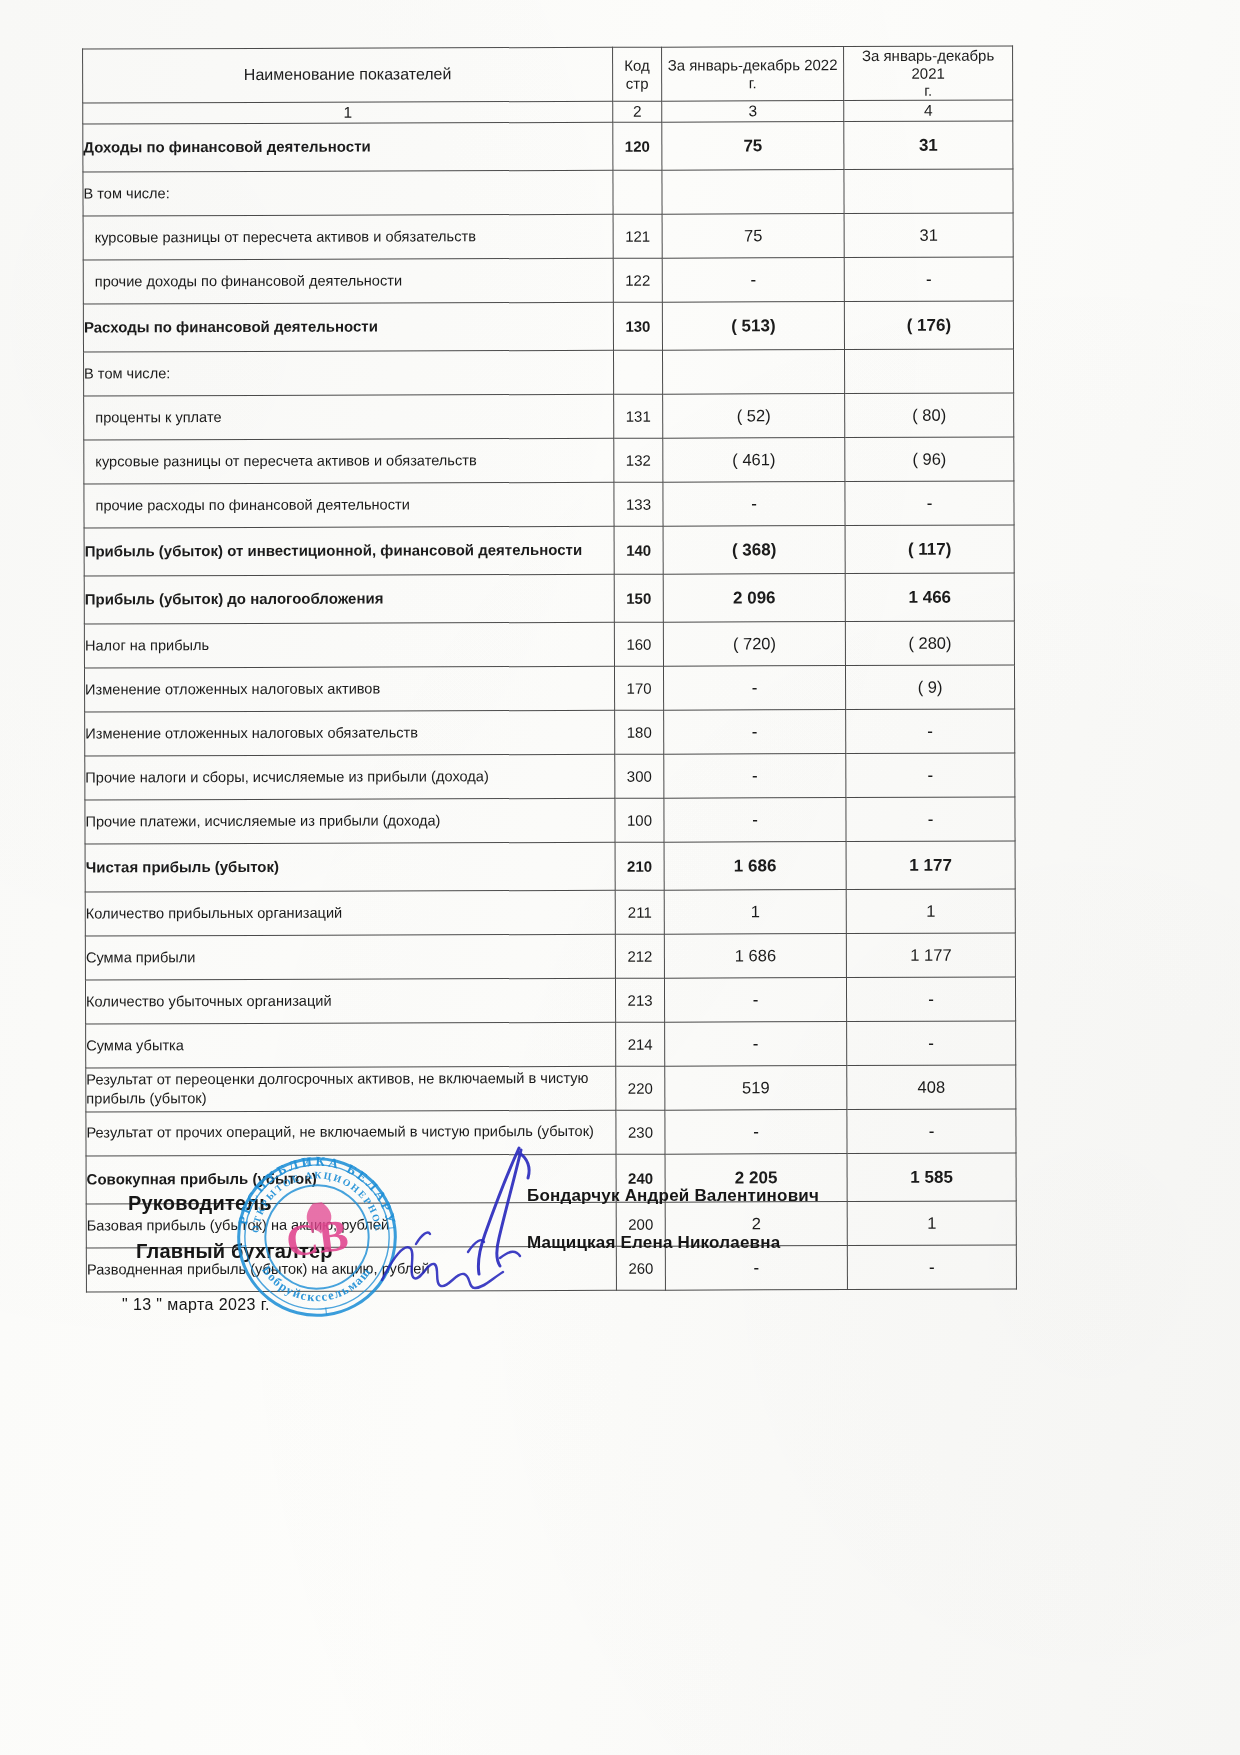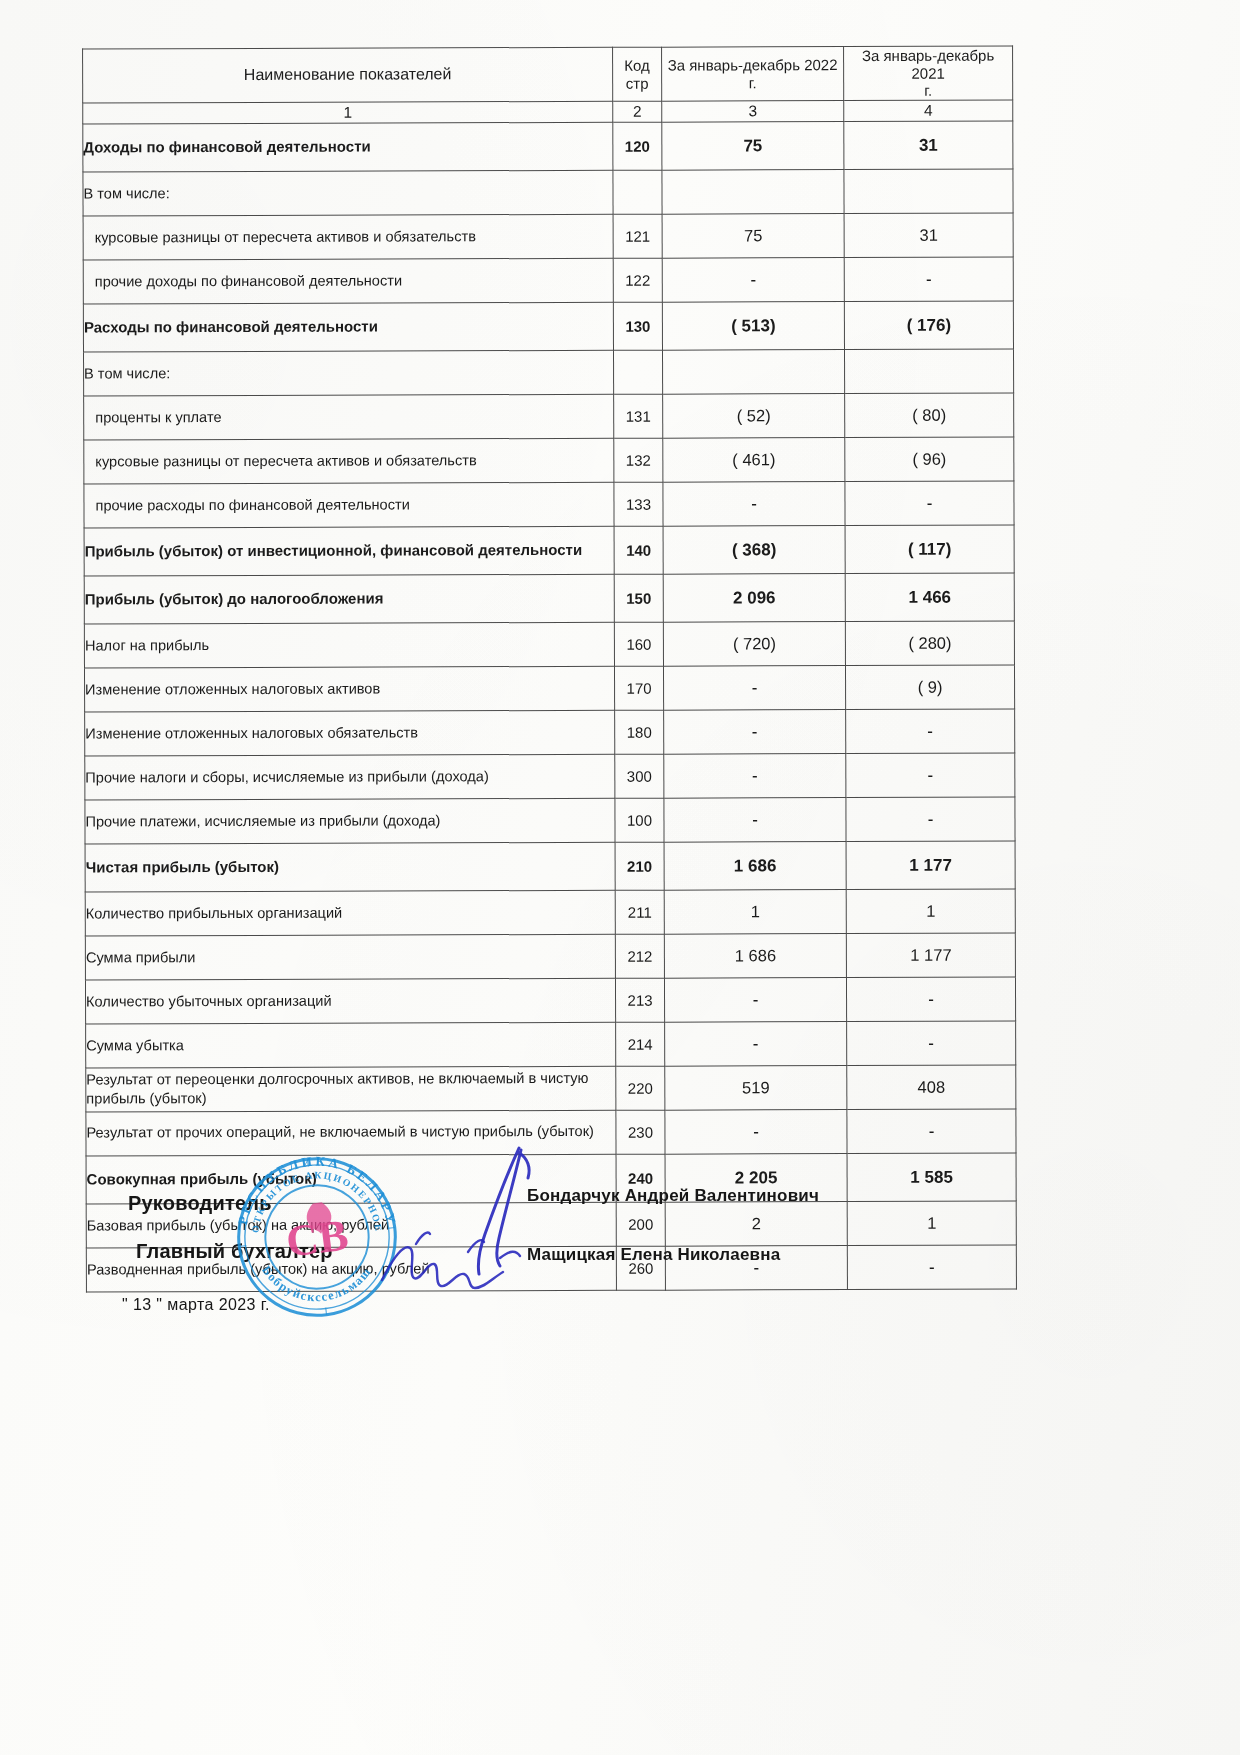--- a/index.html
+++ b/index.html
@@ -331,21 +331,21 @@
           <td class="val dash">-</td>
         </tr>
       </tbody>
   </table>
 </div>
 
 <div class="sig-block">
   <div class="sig-label" style="left:128px; top:1192px;">Руководитель</div>
   <div class="sig-name" style="left:527px; top:1186px;">Бондарчук Андрей Валентинович</div>
   <div class="sig-label" style="left:136px; top:1240px;">Главный бухгалтер</div>
-  <div class="sig-name" style="left:527px; top:1233px;margin-top:12px;">Мащицкая Елена Николаевна</div>
+  <div class="sig-name" style="left:527px; top:1233px;">Мащицкая Елена Николаевна</div>
   <div class="sig-date" style="left:122px; top:1296px;">" 13 "   марта   2023 г.</div>
 </div>
 
 <svg class="stamp" viewBox="0 0 200 200">
   <defs>
     <path id="arcTop" d="M 100,100 m -80,0 a 80,80 0 1,1 160,0" fill="none"></path>
     <path id="arcTop2" d="M 100,100 m -66,0 a 66,66 0 1,1 132,0" fill="none"></path>
     <path id="arcBot" d="M 100,100 m -72,0 a 72,72 0 1,0 144,0" fill="none"></path>
   </defs>
   <circle cx="100" cy="100" r="88" fill="none" stroke="#1f8fd6" stroke-width="3.4" opacity="0.88"></circle>

